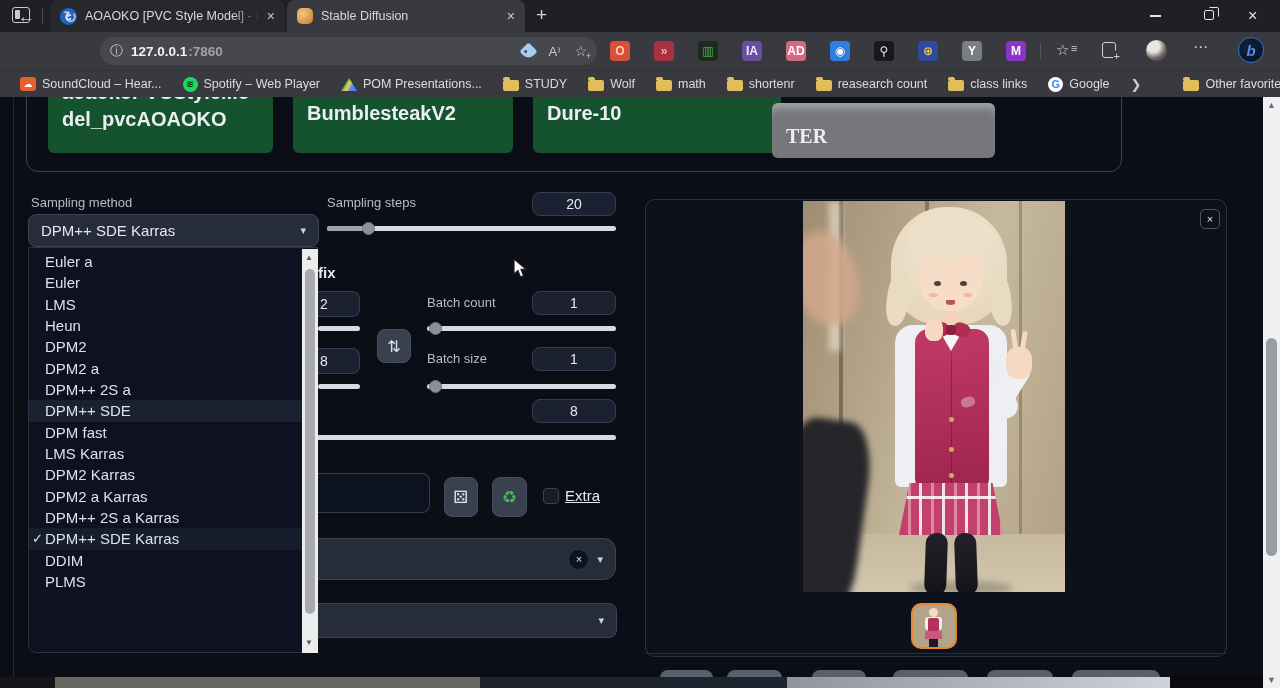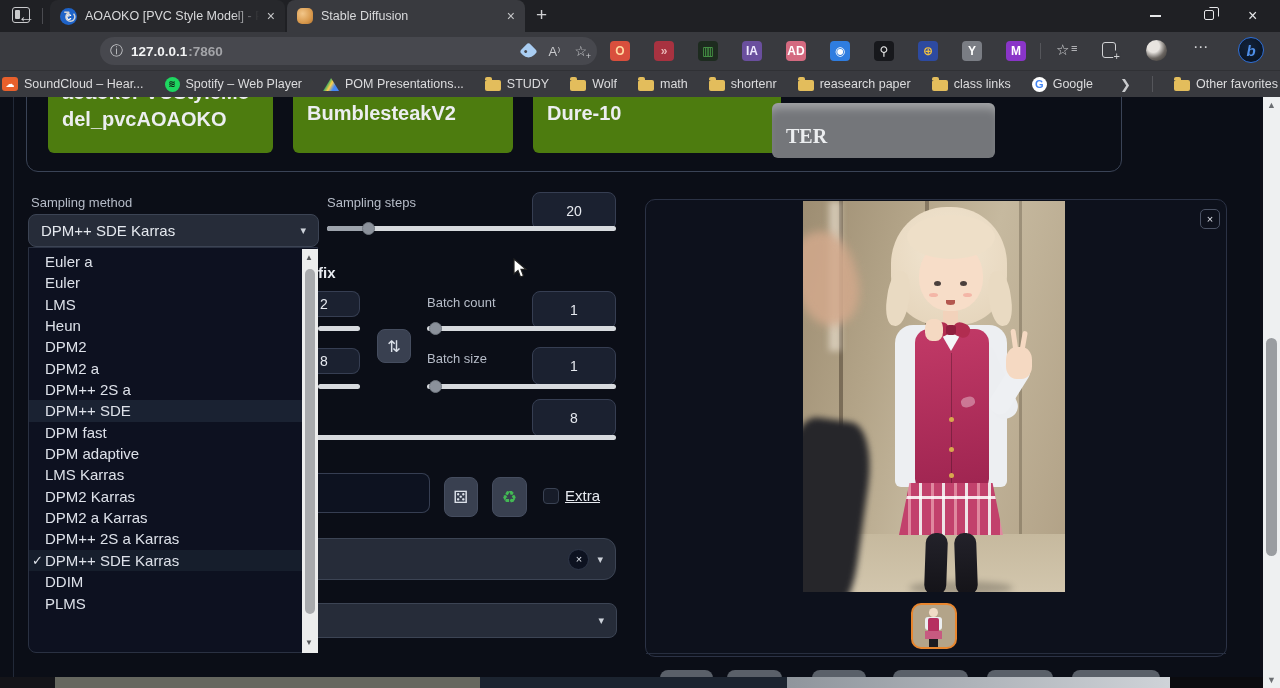--- a/index.html
+++ b/index.html
@@ -43,48 +43,48 @@
   .extic{width:20px;height:20px;border-radius:4px;display:flex;align-items:center;justify-content:center;font-size:12px;font-weight:bold;}
   .tooldiv{position:absolute;left:1040px;top:43px;width:1px;height:16px;background:#55565b;}
   .starmenu{position:absolute;left:1056px;top:41px;color:#d2d3d5;font-size:15px;}
   .starmenu::after{content:"≡";position:absolute;right:-8px;top:1px;font-size:11px;}
   .collections{position:absolute;left:1102px;top:42px;width:14px;height:16px;border:1.5px solid #d2d3d5;border-radius:3px;}
   .collections::before{content:"+";position:absolute;right:-6px;bottom:-5px;font-size:11px;color:#d2d3d5;background:#393a3f;border-radius:50%;padding:0 1px;}
   .avatar{position:absolute;left:1146px;top:40px;width:21px;height:21px;border-radius:50%;background:radial-gradient(circle at 35% 30%,#e8e4e0 30%,#6b6662 60%,#2e2c2a);}
   .dots{position:absolute;left:1193px;top:38px;color:#d2d3d5;font-size:15px;letter-spacing:1px;}
   .bing{position:absolute;left:1238px;top:37px;width:26px;height:26px;border-radius:50%;background:radial-gradient(circle at 40% 35%,#12223a,#0b1626 70%);border:1.5px solid #2e6fd8;color:#4f8fe8;font-size:15px;font-weight:bold;font-style:italic;display:flex;align-items:center;justify-content:center;}
 
-  .bookmarks{position:absolute;left:0;top:70px;width:1280px;height:27px;background:#393a3f;border-top:1px solid rgba(0,0,0,.15);display:flex;align-items:center;padding:0 2px;gap:21px;}
+  .bookmarks{position:absolute;left:0;top:70px;width:1280px;height:27px;background:#393a3f;border-top:1px solid rgba(0,0,0,.15);display:flex;align-items:center;padding:0 20px;gap:21px;}
   .bm{display:flex;align-items:center;gap:6px;font-size:12.5px;color:#dcdcde;white-space:nowrap;}
   .bm-icon{width:16px;height:14px;position:relative;flex:0 0 auto;}
   .bm-icon[data-icon="folder"]{background:#e3bd5c;border-radius:2px;margin-top:2px;height:11px;}
   .bm-icon[data-icon="folder"]::before{content:"";position:absolute;top:-3px;left:0;width:7px;height:3px;background:#e3bd5c;border-radius:2px 2px 0 0;}
   .bm-icon[data-icon="soundcloud"]{background:#e8602c;border-radius:3px;height:14px;color:#fff;font-size:9px;text-align:center;line-height:14px;}
   .bm-icon[data-icon="soundcloud"]::before{content:"☁";}
   .bm-icon[data-icon="spotify"]{background:#1ed760;border-radius:50%;height:15px;width:15px;color:#111;font-size:9px;text-align:center;line-height:15px;font-weight:bold;}
   .bm-icon[data-icon="spotify"]::before{content:"≋";}
   .bm-icon[data-icon="drive"]{height:13px;clip-path:polygon(50% 0,100% 100%,0 100%);background:linear-gradient(120deg,#1fa463 30%,#ffcf48 50%,#4688f4 70%);margin-top:1px;}
   .bm-icon[data-icon="google"]{background:#fff;border-radius:50%;width:15px;height:15px;color:#4285f4;font-weight:bold;font-size:11px;text-align:center;line-height:15px;}
   .bm-icon[data-icon="google"]::before{content:"G";}
   .bm-chevron{margin-left:auto;color:#c9cacd;font-size:13px;}
   .bm-sep{width:1px;height:16px;background:#55565b;}
 
   
   .page{position:absolute;left:0;top:97px;width:1280px;height:591px;background:#0b0e17;overflow:hidden;}
   .page .leftline{position:absolute;left:13px;top:0;width:1px;height:580px;background:#222938;}
   .cardbox{position:absolute;left:26px;top:-12px;width:1096px;height:87px;border:1px solid #3a4356;border-radius:12px;}
-  .mcard{position:absolute;background:#4d7c0f;border-radius:6px;color:#eceef0;font-size:20px;font-weight:600;overflow:hidden;}
+  .mcard{position:absolute;background:#14532d;border-radius:6px;color:#eceef0;font-size:20px;font-weight:600;overflow:hidden;}
   .mcard .l1{position:absolute;left:14px;top:-7px;}
   .mcard .l2{position:absolute;left:14px;top:20px;}
   .mcard.single .l2{top:14px;}
   .mcard.hover{background:#74767a;box-shadow:inset 0 10px 10px -5px rgba(255,255,255,.35);}
   .mcard.hover .l2{top:22px;font-family:Liberation Serif, serif;}
 
   .glabel{position:absolute;font-size:13px;color:#b6bcc8;}
-  .numbox{position:absolute;width:84px;height:38px;background:#1b2130;border:1px solid #363e52;border-radius:8px;color:#e6e9ef;font-size:14px;display:flex;align-items:center;justify-content:center;}
+  .numbox{position:absolute;width:84px;height:24px;background:#1b2130;border:1px solid #363e52;border-radius:8px;color:#e6e9ef;font-size:14px;display:flex;align-items:center;justify-content:center;}
   .numfrag{position:absolute;width:42px;height:26px;background:#1b2130;border:1px solid #363e52;border-left:none;border-radius:0 8px 8px 0;color:#e6e9ef;font-size:14px;display:flex;align-items:center;padding-left:2px;}
   .slider{position:absolute;height:5px;border-radius:3px;background:#d7dade;}
   .slider .fill{position:absolute;left:0;top:0;height:5px;border-radius:3px;background:#9da3ac;}
   .handle{position:absolute;width:13px;height:13px;border-radius:50%;background:#8b919b;border:1px solid #70767f;}
   .sqbtn{position:absolute;background:#394050;border:1px solid #454d5f;border-radius:8px;display:flex;align-items:center;justify-content:center;color:#dde2ea;}
 
   .select{position:absolute;background:#262c39;border:1px solid #3c4454;border-radius:8px;color:#e4e8ee;font-size:15px;display:flex;align-items:center;padding:0 12px;}
   .select .caret{margin-left:auto;color:#cdd2da;font-size:11px;}
 
   .ddlist{position:absolute;left:28px;top:150px;width:290px;height:406px;background:#0d1120;border:1px solid #2a3142;border-radius:0 0 8px 8px;z-index:30;padding-top:3px;}
@@ -239,21 +239,21 @@
         <span class="bm">
         <span class="bm-icon" data-icon="folder"></span>
         <span>math</span>
       </span>
         <span class="bm">
         <span class="bm-icon" data-icon="folder"></span>
         <span>shortenr</span>
       </span>
         <span class="bm">
         <span class="bm-icon" data-icon="folder"></span>
-        <span>reasearch paper</span>
+        <span>reasearch count</span>
       </span>
         <span class="bm">
         <span class="bm-icon" data-icon="folder"></span>
         <span>class links</span>
       </span>
         <span class="bm">
         <span class="bm-icon" data-icon="google"></span>
         <span>Google</span>
       </span>
       </span>
@@ -365,23 +365,20 @@
           <span>DPM2 a</span>
         </div><div class="ddrow">
           
           <span>DPM++ 2S a</span>
         </div><div class="ddrow hover">
           
           <span>DPM++ SDE</span>
         </div><div class="ddrow">
           
           <span>DPM fast</span>
-        </div><div class="ddrow">
-          
-          <span>DPM adaptive</span>
         </div><div class="ddrow">
           
           <span>LMS Karras</span>
         </div><div class="ddrow">
           
           <span>DPM2 Karras</span>
         </div><div class="ddrow">
           
           <span>DPM2 a Karras</span>
         </div><div class="ddrow">

